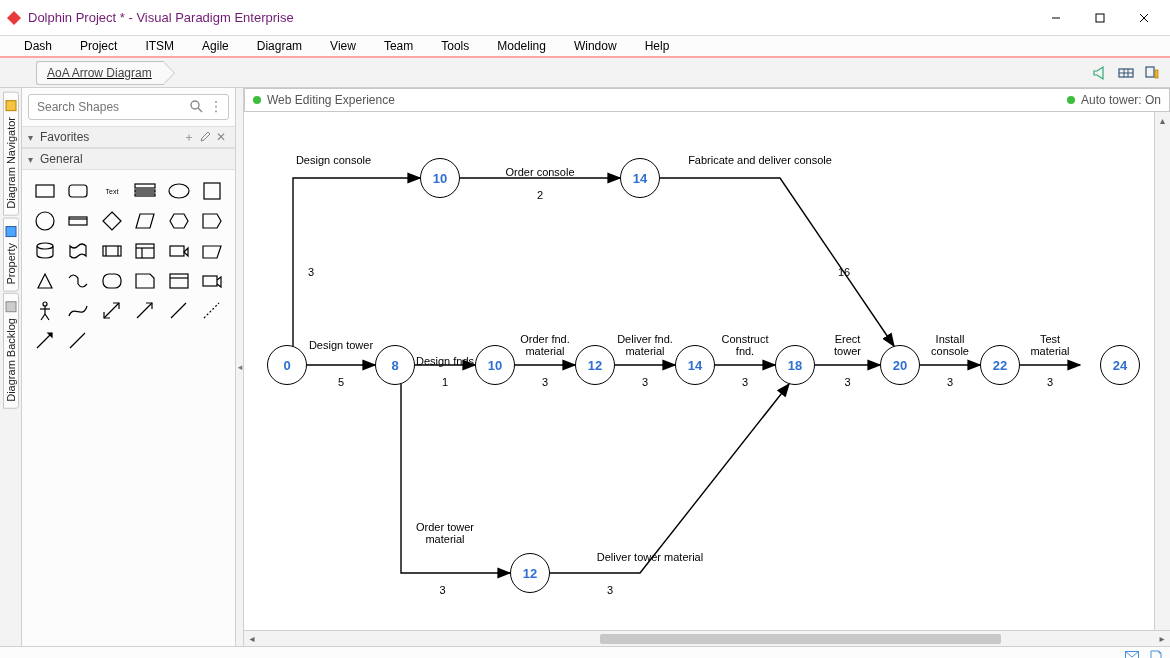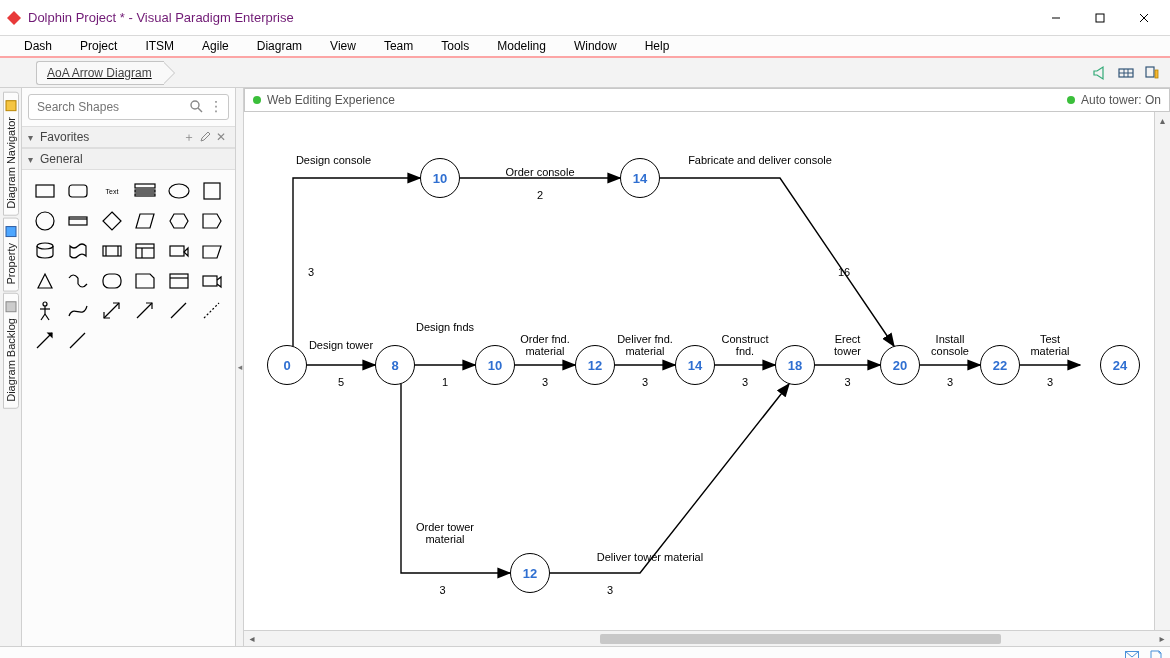--- a/index.html
+++ b/index.html
@@ -409,21 +409,21 @@
             <path d="M 776 253 L 836 253" fill="none" stroke="#000" stroke-width="1.4" marker-end="url(#ah)"></path>
             <path d="M 49 234 L 49 66 L 176 66" fill="none" stroke="#000" stroke-width="1.4" marker-end="url(#ah)"></path>
             <path d="M 216 66 L 376 66" fill="none" stroke="#000" stroke-width="1.4" marker-end="url(#ah)"></path>
             <path d="M 416 66 L 536 66 L 650 234" fill="none" stroke="#000" stroke-width="1.4" marker-end="url(#ah)"></path>
             <path d="M 157 272 L 157 461 L 266 461" fill="none" stroke="#000" stroke-width="1.4" marker-end="url(#ah)"></path>
             <path d="M 306 461 L 396 461 L 545 272" fill="none" stroke="#000" stroke-width="1.4" marker-end="url(#ah)"></path>
           </svg>
         <div id="aoa-html" style="position: absolute; inset: 0px;">
             <div class="lbl" style="left: 97px; top: 233px;">Design tower</div>
             <div class="lbl" style="left: 97px; top: 270px;">5</div>
-            <div class="lbl" style="left: 201px; top: 215px; text-align: center;">Design fnds</div>
+            <div class="lbl" style="left: 201px; top: 249px; text-align: center;">Design fnds</div>
             <div class="lbl" style="left: 201px; top: 270px;">1</div>
             <div class="lbl" style="left: 301px; top: 233px;">Order fnd.
 material</div>
             <div class="lbl" style="left: 301px; top: 270px;">3</div>
             <div class="lbl" style="left: 401px; top: 233px;">Deliver fnd.
 material</div>
             <div class="lbl" style="left: 401px; top: 270px;">3</div>
             <div class="lbl" style="left: 501px; top: 233px;">Construct
 fnd.</div>
             <div class="lbl" style="left: 501px; top: 270px;">3</div>

